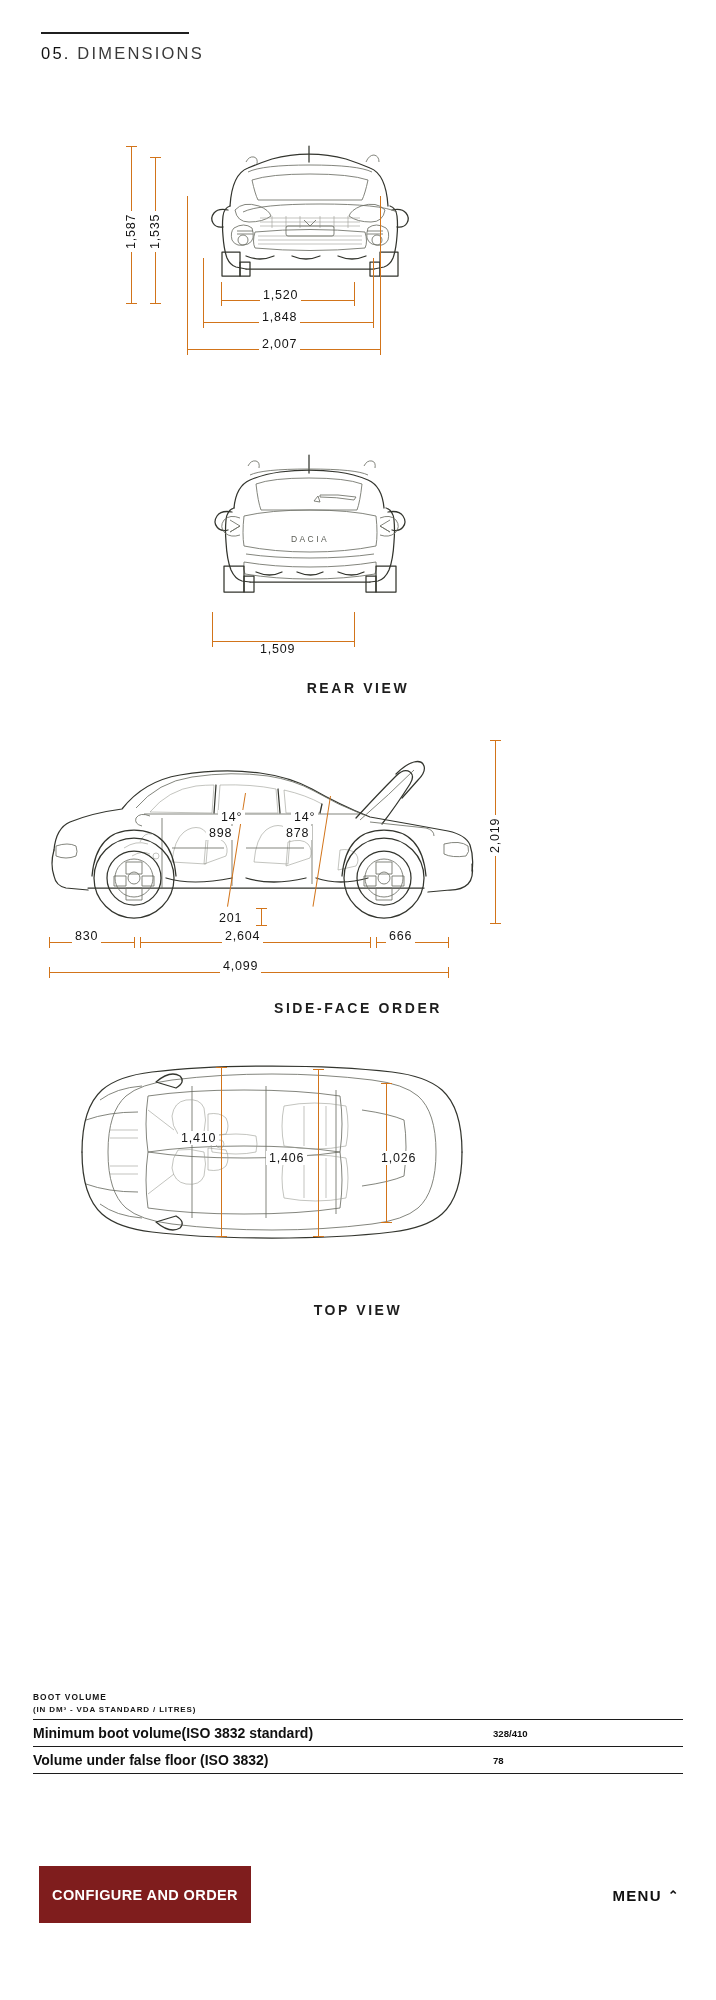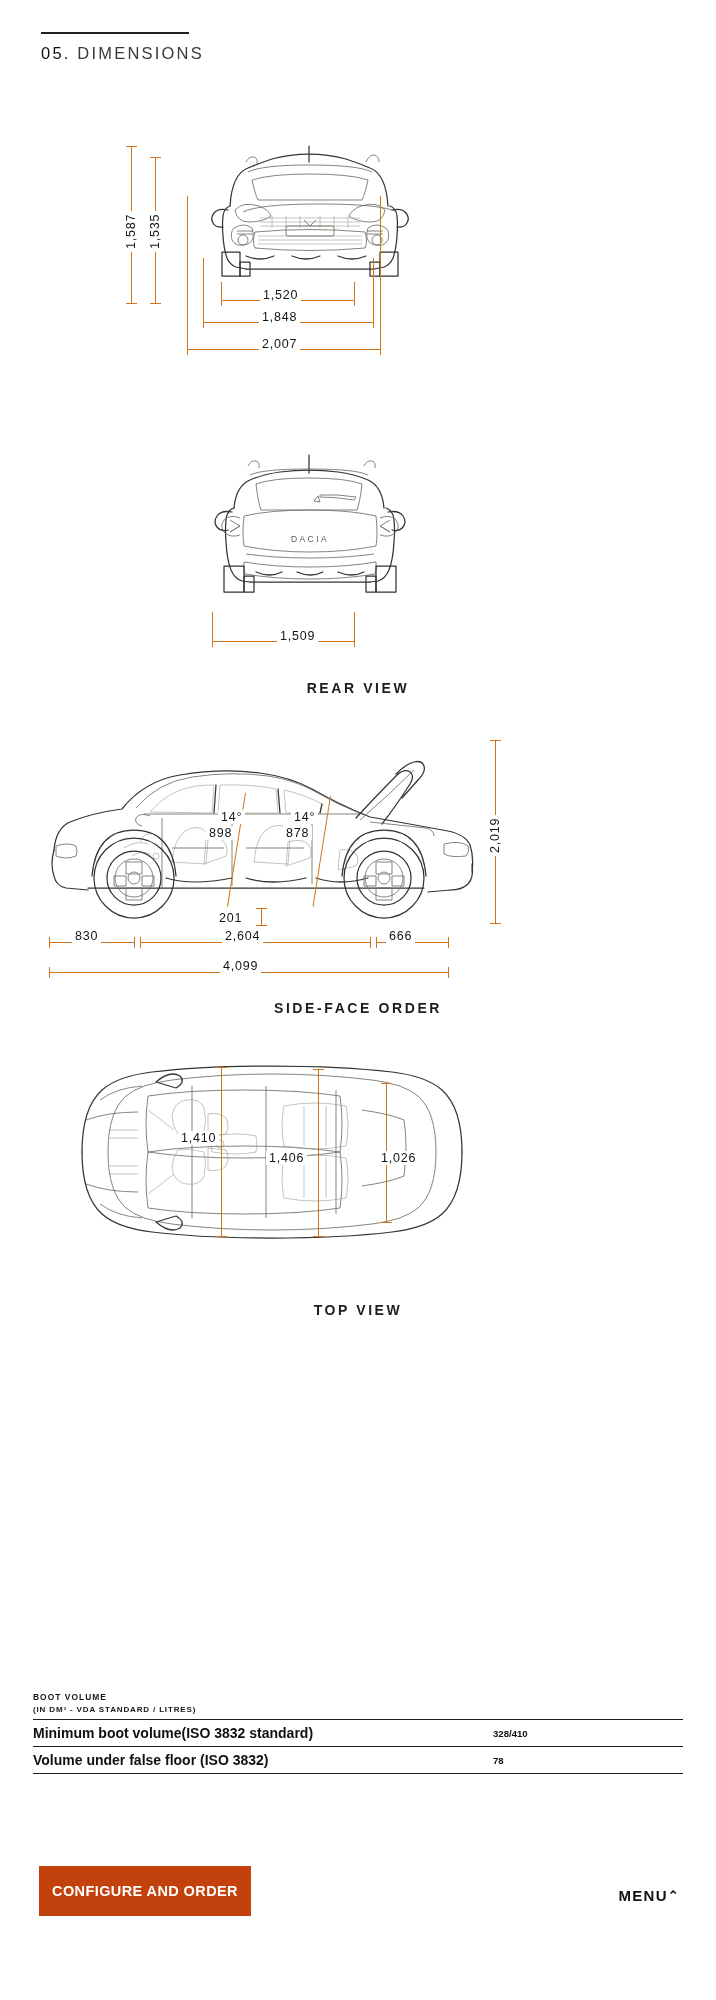--- a/index.html
+++ b/index.html
@@ -36,25 +36,25 @@
   
   .boot{position:absolute;left:33px;top:1692px;width:650px;}
   .boot .bt1{font-size:8.4px;font-weight:700;letter-spacing:1.05px;color:#161616;}
   .boot .bt2{font-size:8px;font-weight:700;letter-spacing:.85px;color:#161616;margin-top:3px;}
   .boot table{border-collapse:collapse;width:100%;margin-top:5px;}
   .boot td{border-bottom:1.25px solid #1c1c1c;padding:5px 0 5px 0;font-size:14px;font-weight:700;color:#101010;}
   .boot tr:first-child td{border-top:1.25px solid #1c1c1c;}
   .boot td.val{text-align:left;width:190px;font-size:9.6px;font-weight:700;}
 
   
-  .cfg{position:absolute;left:39px;top:1866px;width:212px;height:50px;background:#c2410c;
+  .cfg{position:absolute;left:39px;top:1866px;width:212px;height:57px;background:#7f1d1d;
        color:#fff;font-size:14.5px;font-weight:700;letter-spacing:.4px;
        display:flex;align-items:center;justify-content:center;cursor:pointer;}
   .menu{position:absolute;right:36px;top:1887px;font-size:15px;font-weight:700;letter-spacing:1.3px;
-        color:#111;display:flex;align-items:center;cursor:pointer;}
+        color:#111;display:flex;align-items:center;gap:6px;cursor:pointer;}
   .menu .chev{font-size:13px;}
 </style>
 </head>
 <body>
 
 <div class="page">
 
   <div class="hdr">
     <div class="rule"></div>
     <div class="ttl">
@@ -165,21 +165,21 @@
       <path class="ln" d="M44 126 h10 v16 h-10z"></path>
       <path class="ln" d="M166 126 h10 v16 h-10z"></path>
       <text x="110" y="92" text-anchor="middle" font-family="Liberation Sans, sans-serif" font-size="8.5" letter-spacing="2.4" fill="#5a5c55">DACIA</text>
     </svg>
 
     <div class="dl v" style="left:212px;top:182px;height:30px;"></div>
     <div class="dl v" style="left:354px;top:182px;height:30px;"></div>
     <div class="dl h" style="left:212px;top:211px;width:142px;"></div>
     <div class="tick v" style="left:212px;top:206px;"></div>
     <div class="tick v" style="left:354px;top:206px;"></div>
-    <div class="dim" style="left:257px;top:199px;margin-left:20px;">1,509</div>
+    <div class="dim" style="left:257px;top:212px;">1,509</div>
 
     <div class="caption" style="top:250px;">REAR VIEW</div>
   </div>
 
   <div class="view" style="top:730px;height:300px;">
 
     <svg class="car" style="left:40px;top:0px;" width="440" height="200" viewBox="0 0 440 200">
 
       <path class="ln" d="M14 120 q2-22 16-28 q22-9 52-13 q22-28 58-34 q42-7 80-2 q30 4 52 16 q28 16 58 28 q40 7 78 14 q18 4 22 14 q4 12 2 26"></path>
       <path class="ln" d="M14 120 q-4 14 0 26 q2 10 12 12 l22 2"></path>

